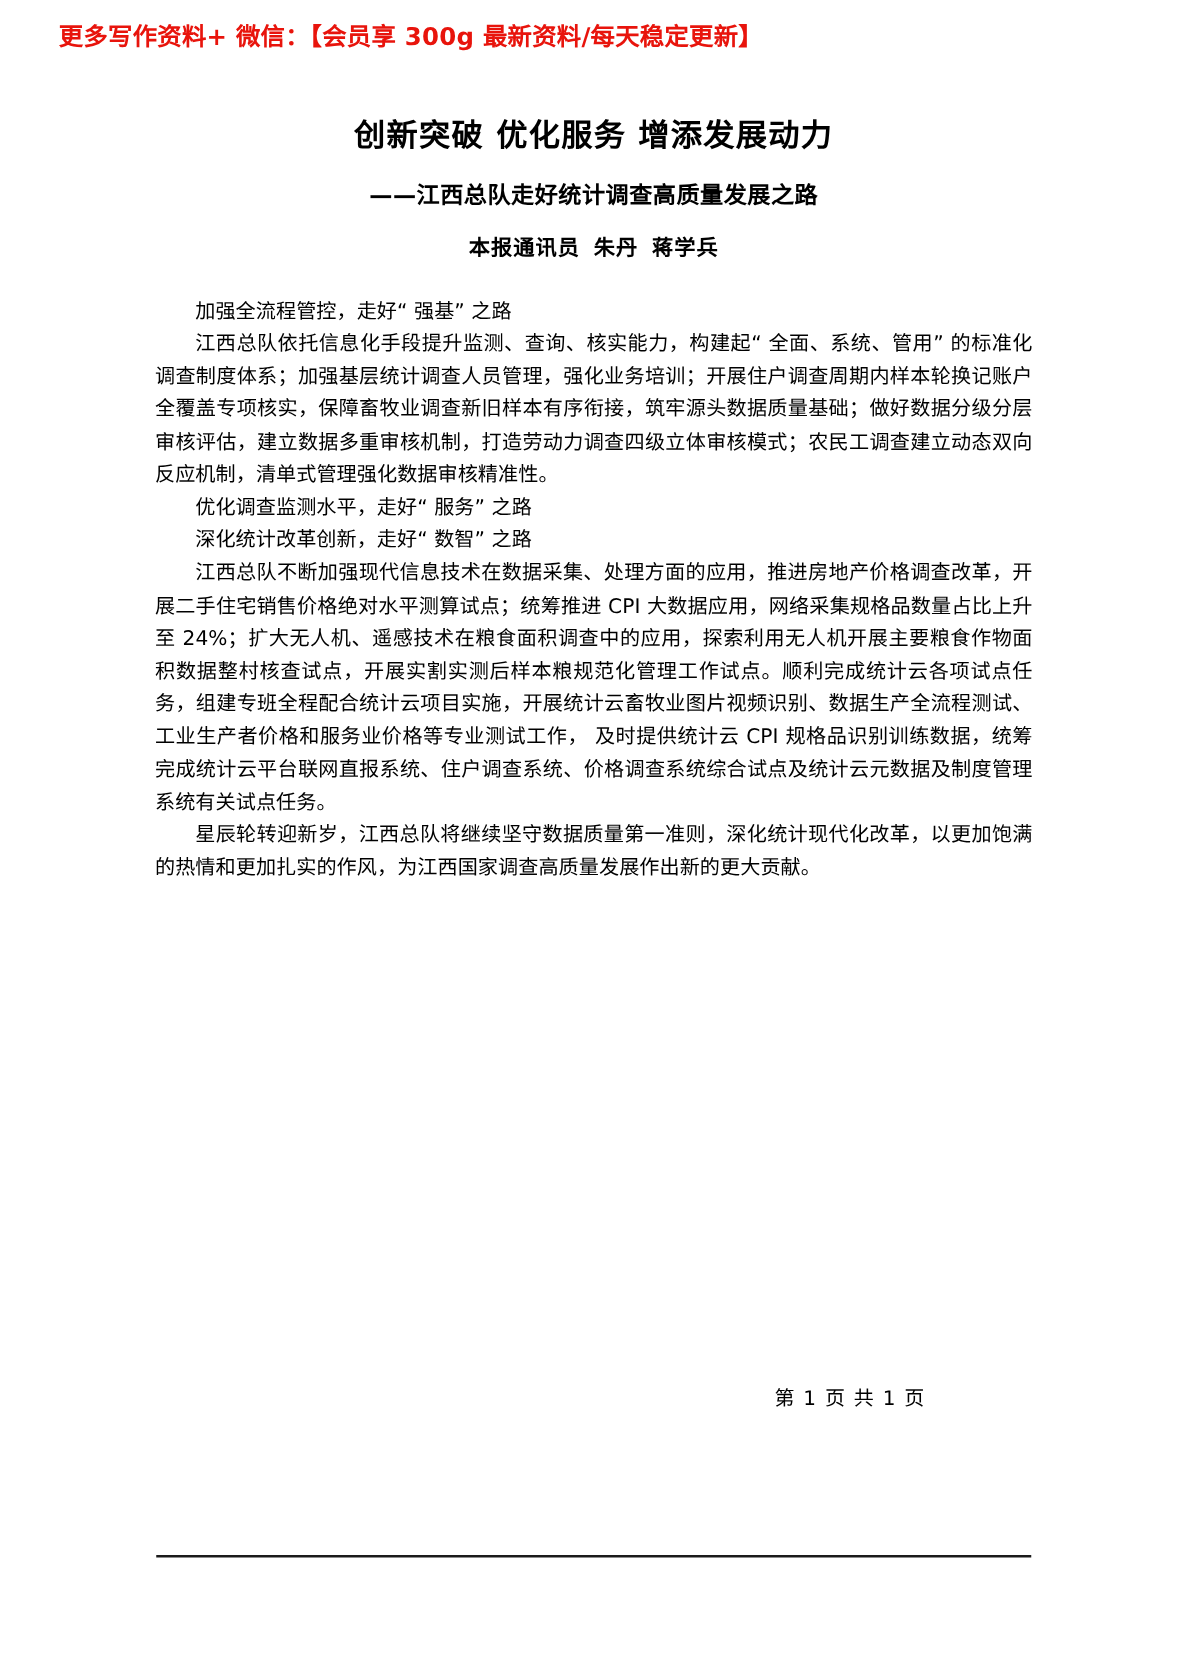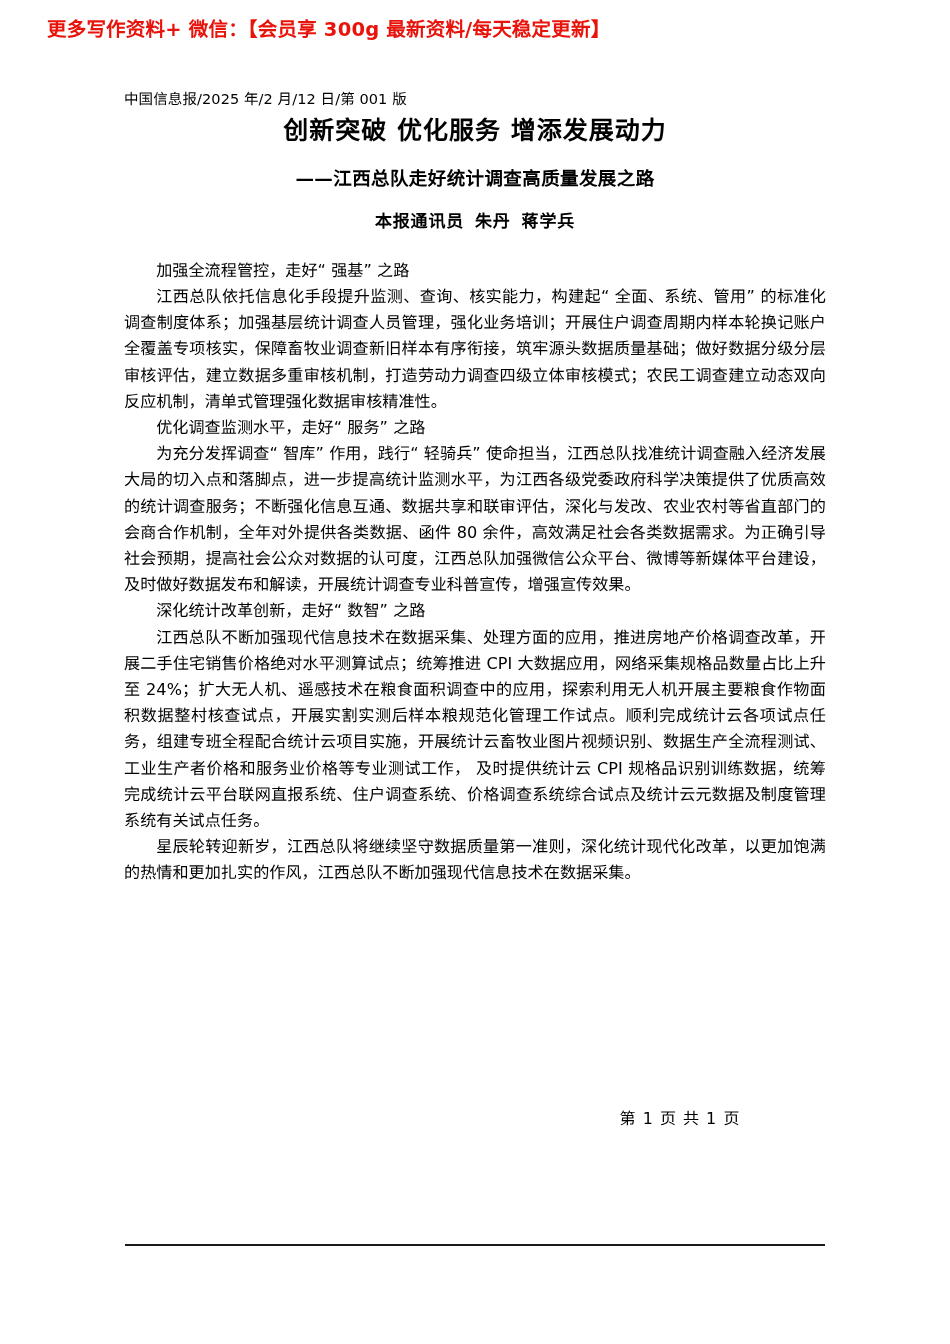--- a/index.html
+++ b/index.html
@@ -146,36 +146,34 @@
 </style>
 </head>
 <body>
 
 <div class="page">
 
   <div class="promo-banner">更多写作资料+ 微信：【会员享 300g 最新资料/每天稳定更新】</div>
 
   <div class="content">
 
-    <div class="source-line">中国信息报/2025 年/2 月/12 日/第 001 版</div>
 
     <h1 class="doc-title">创新突破  优化服务  增添发展动力</h1>
 
     <h2 class="doc-subtitle">——江西总队走好统计调查高质量发展之路</h2>
 
     <div class="byline">本报通讯员  朱丹  蒋学兵</div>
 
     <div class="body-block">
       <p class="subhead">加强全流程管控，走好“ 强基” 之路</p>
       <p class="para">江西总队依托信息化手段提升监测、查询、核实能力，构建起“ 全面、系统、管用” 的标准化调查制度体系；加强基层统计调查人员管理，强化业务培训；开展住户调查周期内样本轮换记账户全覆盖专项核实，保障畜牧业调查新旧样本有序衔接，筑牢源头数据质量基础；做好数据分级分层审核评估，建立数据多重审核机制，打造劳动力调查四级立体审核模式；农民工调查建立动态双向反应机制，清单式管理强化数据审核精准性。</p>
       <p class="subhead">优化调查监测水平，走好“ 服务” 之路</p>
-      <p class="para">为充分发挥调查“ 智库” 作用，践行“ 轻骑兵” 使命担当，江西总队找准统计调查融入经济发展大局的切入点和落脚点，进一步提高统计监测水平，为江西各级党委政府科学决策提供了优质高效的统计调查服务；不断强化信息互通、数据共享和联审评估，深化与发改、农业农村等省直部门的会商合作机制，全年对外提供各类数据、函件 80 余件，高效满足社会各类数据需求。为正确引导社会预期，提高社会公众对数据的认可度，江西总队加强微信公众平台、微博等新媒体平台建设，及时做好数据发布和解读，开展统计调查专业科普宣传，增强宣传效果。</p>
       <p class="subhead">深化统计改革创新，走好“ 数智” 之路</p>
       <p class="para">江西总队不断加强现代信息技术在数据采集、处理方面的应用，推进房地产价格调查改革，开展二手住宅销售价格绝对水平测算试点；统筹推进 CPI 大数据应用，网络采集规格品数量占比上升至 24%；扩大无人机、遥感技术在粮食面积调查中的应用，探索利用无人机开展主要粮食作物面积数据整村核查试点，开展实割实测后样本粮规范化管理工作试点。顺利完成统计云各项试点任务，组建专班全程配合统计云项目实施，开展统计云畜牧业图片视频识别、数据生产全流程测试、 工业生产者价格和服务业价格等专业测试工作， 及时提供统计云 CPI 规格品识别训练数据，统筹完成统计云平台联网直报系统、住户调查系统、价格调查系统综合试点及统计云元数据及制度管理系统有关试点任务。</p>
-      <p class="para">星辰轮转迎新岁，江西总队将继续坚守数据质量第一准则，深化统计现代化改革，以更加饱满的热情和更加扎实的作风，江西总队不断加强现代信息技术在数据采集。</p>
+      <p class="para">星辰轮转迎新岁，江西总队将继续坚守数据质量第一准则，深化统计现代化改革，以更加饱满的热情和更加扎实的作风，为江西国家调查高质量发展作出新的更大贡献。</p>
     </div>
   </div>
 
   <div class="page-indicator">第 1 页 共 1 页</div>
 
   <div class="bottom-rule"></div>
 
 
 </div>
 

